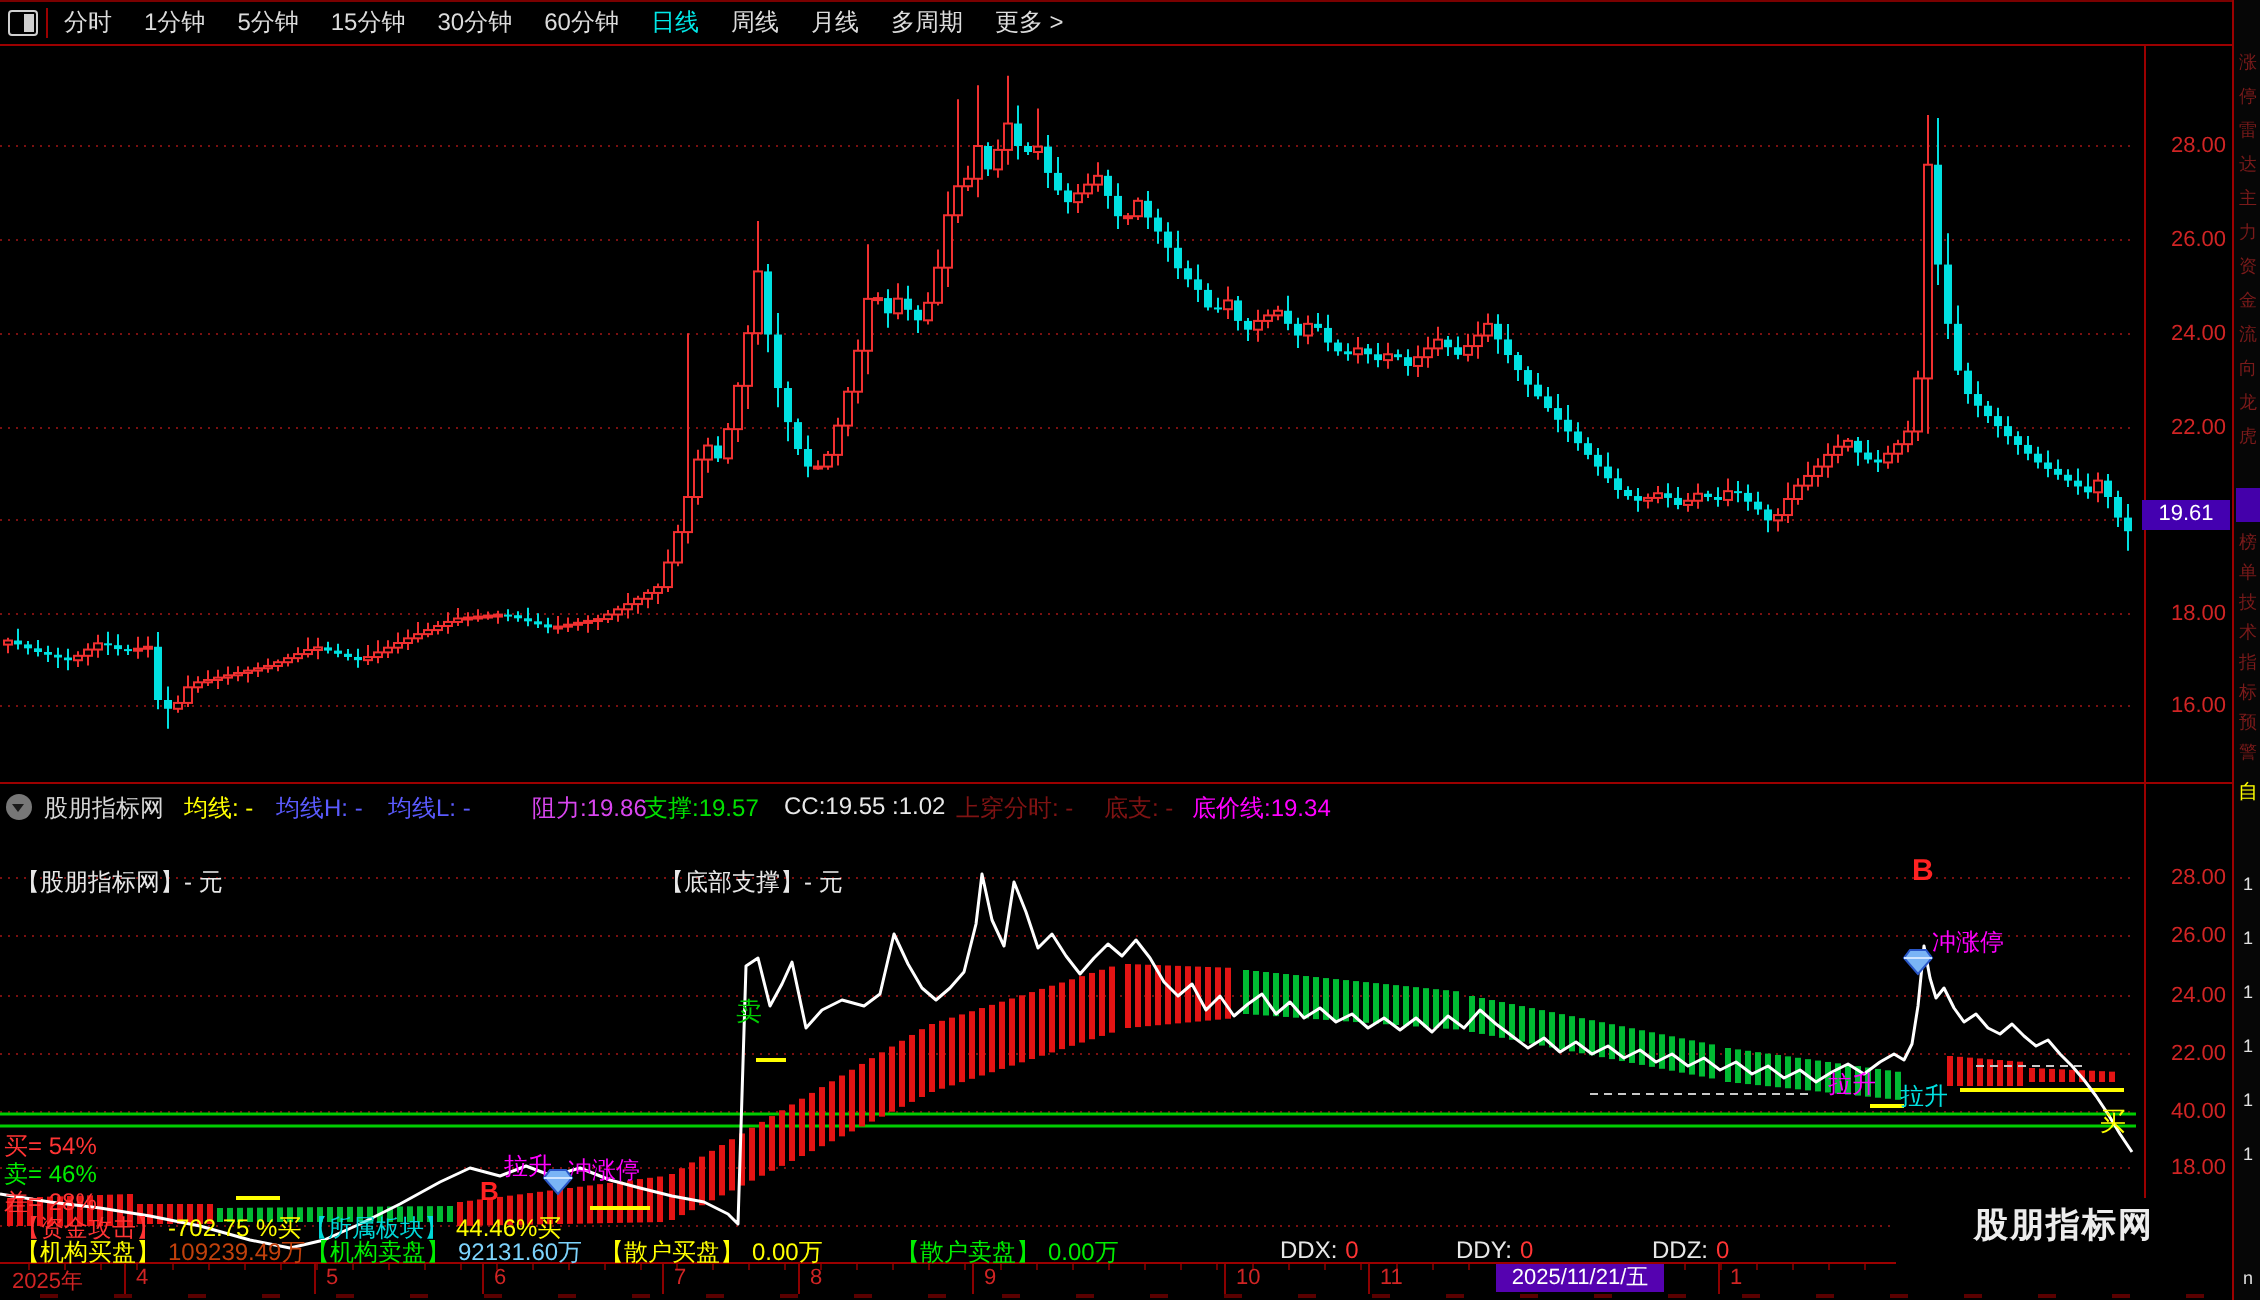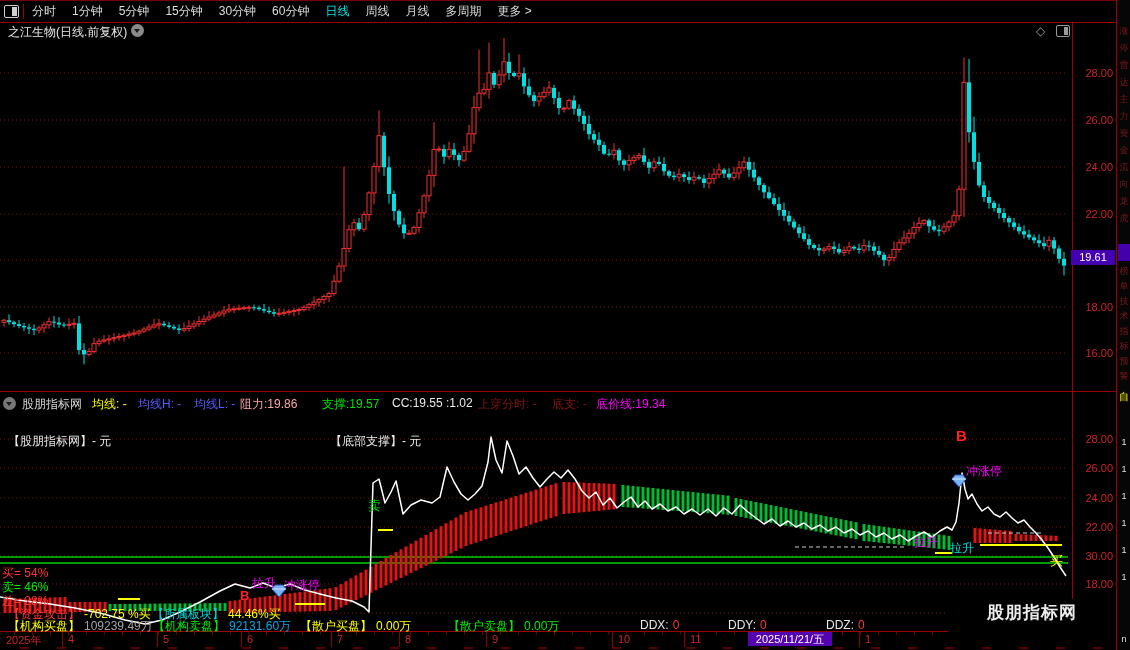--- a/index.html
+++ b/index.html
@@ -85,26 +85,20 @@
         <span class="tab">30分钟</span>
         <span class="tab">60分钟</span>
         <span class="tab active">日线</span>
         <span class="tab">周线</span>
         <span class="tab">月线</span>
         <span class="tab">多周期</span>
         <span class="tab">更多 &gt;</span>
       </div>
   </div>
 
-  <div id="titlebar">
-    <span id="stock-title">之江生物(日线.前复权)</span>
-    <span class="circ" id="title-chevron"></span>
-    <span id="diamond-ico">◇</span>
-    <span id="layout-ico"></span>
-  </div>
 
   <svg id="chart-svg" width="1130" height="650" viewBox="0 0 1130 650">
       <g>
         <line x1="0" y1="73" x2="1068" y2="73" stroke="#7a1010" stroke-width="1" stroke-dasharray="1 3"></line>
         <line x1="0" y1="120" x2="1068" y2="120" stroke="#7a1010" stroke-width="1" stroke-dasharray="1 3"></line>
         <line x1="0" y1="167" x2="1068" y2="167" stroke="#7a1010" stroke-width="1" stroke-dasharray="1 3"></line>
         <line x1="0" y1="214" x2="1068" y2="214" stroke="#7a1010" stroke-width="1" stroke-dasharray="1 3"></line>
         <line x1="0" y1="260" x2="1068" y2="260" stroke="#7a1010" stroke-width="1" stroke-dasharray="1 3"></line>
         <line x1="0" y1="307" x2="1068" y2="307" stroke="#7a1010" stroke-width="1" stroke-dasharray="1 3"></line>
         <line x1="0" y1="353" x2="1068" y2="353" stroke="#7a1010" stroke-width="1" stroke-dasharray="1 3"></line>
@@ -778,51 +772,51 @@
       <span class="axlab" style="top:347px">16.00</span>
     </div>
   <div id="price-tag" style="top: 250px;">19.61</div>
 
   <span class="circ" id="ind-circ"></span>
   <div class="ovl" id="ind-header">
       <span class="ihitem" style="left:22px;color:#d8d8d8">股朋指标网</span>
       <span class="ihitem" style="left:92px;color:#ffff00">均线: -</span>
       <span class="ihitem" style="left:138px;color:#5b5bff">均线H: -</span>
       <span class="ihitem" style="left:194px;color:#5b5bff">均线L: -</span>
-      <span class="ihitem" style="left:240px;color:#fca5a5">阻力:19.86</span>
+      <span class="ihitem" style="left:266px;color:#d946ef">阻力:19.86</span>
       <span class="ihitem" style="left:322px;color:#00e000">支撑:19.57</span>
       <span class="ihitem" style="left:392px;color:#e8e8e8">CC:19.55 :1.02</span>
       <span class="ihitem" style="left:478px;color:#801313">上穿分时: -</span>
       <span class="ihitem" style="left:552px;color:#801313">底支: -</span>
       <span class="ihitem" style="left:596px;color:#ff00ff">底价线:19.34</span>
     </div>
 
   <div class="ovl" style="left:8px;top:433px;color:#e8e8e8">【股朋指标网】- 元</div>
   <div class="ovl" style="left:330px;top:433px;color:#e8e8e8">【底部支撑】- 元</div>
 
   <div id="ind-axis">
       <span class="axlab" style="top:433px">28.00</span>
       <span class="axlab" style="top:462px">26.00</span>
       <span class="axlab" style="top:492px">24.00</span>
       <span class="axlab" style="top:521px">22.00</span>
-      <span class="axlab" style="top:550px">30.00</span>
+      <span class="axlab" style="top:550px">40.00</span>
       <span class="axlab" style="top:578px">18.00</span>
     </div>
   <div id="stats">
       <span class="stat" style="top:565px;color:#ff3434">买= 54%</span>
       <span class="stat" style="top:579px;color:#00ee00">卖= 46%</span>
       <span class="stat" style="top:593px;color:#ff3434">差= 28%</span>
     </div>
   <div id="funds-a">
       <span class="fl" style="left:8px;top:606px"><span style="color:#ff3434">【资金攻击】</span><span style="color:#ffff00;margin-left:4px">-702.75 %买</span></span>
       <span class="fl" style="left:152px;top:606px"><span style="color:#00d8d8">【所属板块】</span><span style="color:#ffff00;margin-left:4px">44.46%买</span></span>
     </div>
   <div id="funds-b">
-      <span class="fl" style="left:8px;top:618px"><span style="color:#ffff00">【机构买盘】</span><span style="color:#a3a3a3;margin-left:4px">109239.49万</span></span>
-      <span class="fl" style="left:153px;top:618px"><span style="color:#00ee00">【机构卖盘】</span><span style="color:#0ea5e9;margin-left:4px">92131.60万</span></span>
+      <span class="fl" style="left:8px;top:618px"><span style="color:#ffff00">【机构买盘】</span><span style="color:#c2410c;margin-left:4px">109239.49万</span></span>
+      <span class="fl" style="left:153px;top:618px"><span style="color:#00ee00">【机构卖盘】</span><span style="color:#7dd3fc;margin-left:4px">92131.60万</span></span>
       <span class="fl" style="left:300px;top:618px"><span style="color:#ffff00">【散户买盘】</span><span style="color:#ffff00;margin-left:4px">0.00万</span></span>
       <span class="fl" style="left:448px;top:618px"><span style="color:#00ee00">【散户卖盘】</span><span style="color:#00ee00;margin-left:4px">0.00万</span></span>
       <span class="fl" style="left:640px;top:618px"><span style="color:#e8e8e8">DDX:</span><span style="color:#ff3434;margin-left:4px">0</span></span>
       <span class="fl" style="left:728px;top:618px"><span style="color:#e8e8e8">DDY:</span><span style="color:#ff3434;margin-left:4px">0</span></span>
       <span class="fl" style="left:826px;top:618px"><span style="color:#e8e8e8">DDZ:</span><span style="color:#ff3434;margin-left:4px">0</span></span>
     </div>
   <div id="marker-layer">
       <span class="mk" style="left:240px;top:588px;color:#ff2222;font-size:13px;font-weight:bold">B</span>
       <span class="mk" style="left:252px;top:575px;color:#ff00ff;font-size:12px">拉升</span>
       <span class="mk" style="left:284px;top:577px;color:#ff00ff;font-size:12px">冲涨停</span>

